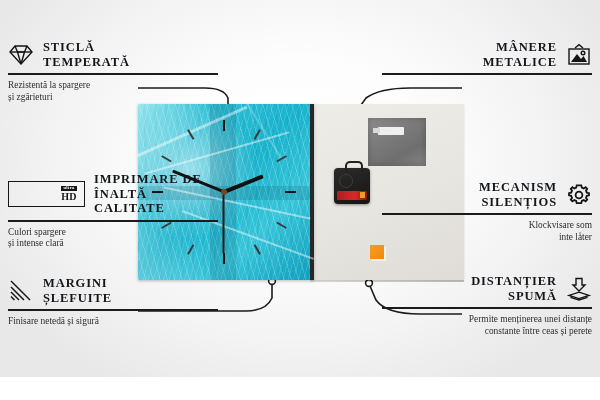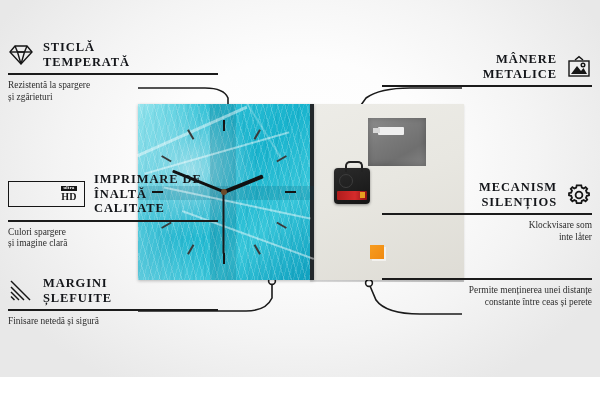--- a/index.html
+++ b/index.html
@@ -111,21 +111,21 @@
     line-height:1;
     padding-left:45px;
   }
   .hd-ico .u{font-size:4.6px;font-weight:700;letter-spacing:.3px;color:#fff;background:#151515;padding:.5px 2px;}
   .hd-ico .h{font-size:10px;font-weight:700;letter-spacing:.2px;color:#151515;margin-top:.5px;}
 
   
   #c-glass{top:40px;}
   #c-print{top:172px;}
   #c-edges{top:276px;}
-  #c-handles{top:52px;}
+  #c-handles{top:40px;}
   #c-mech{top:180px;}
   #c-spacer{top:274px;}
 </style>
 </head>
 <body>
 
 <div id="stage">
 
   <svg id="links" viewBox="0 0 600 400">
     <g fill="none" stroke="#1b1b1b" stroke-width="1.6">
@@ -246,21 +246,21 @@
         <span class="h">HD</span>
       </span>
       <span class="co-title">
         <span>IMPRIMARE DE</span><br>
         <span>ÎNALTĂ CALITATE</span>
       </span>
     </div>
     <div class="co-rule"></div>
     <div class="co-sub">
       <span>Culori spargere</span><br>
-      <span>și imagine clară</span>
+      <span>și intense clară</span>
     </div>
   </div>
 
   <div class="callout left" id="c-edges">
     <div class="co-head">
       <span class="ico">
         <svg viewBox="0 0 26 24">
             <g stroke="#151515" stroke-width="1.5" fill="none">
           <path d="M3 2 L22 21"></path>
               <path d="M3 8 L16 21"></path>
@@ -316,20 +316,35 @@
       </span>
     </div>
     <div class="co-rule"></div>
     <div class="co-sub">
       <span>Klockvisare som</span><br>
       <span>inte låter</span>
     </div>
   </div>
 
   <div class="callout right" id="c-spacer">
+    <div class="co-head">
+      <span class="co-title">
+        <span>DISTANȚIER</span><br>
+        <span>SPUMĂ</span>
+      </span>
+      <span class="ico">
+        <svg viewBox="0 0 26 24">
+            <g fill="none" stroke="#151515" stroke-width="1.4">
+          <path d="M10 1.5 L16 1.5 L16 8 L19 8 L13 14 L7 8 L10 8 Z"></path>
+          <path d="M13 15.2 L23 18.4 L13 21.6 L3 18.4 Z"></path>
+          <path d="M4.5 20.3 L13 23 L21.5 20.3"></path>
+        </g>
+          </svg>
+      </span>
+    </div>
     <div class="co-rule"></div>
     <div class="co-sub">
       <span>Permite menținerea unei distanțe</span><br>
       <span>constante între ceas și perete</span>
     </div>
   </div>
 
 </div>
 
 </body></html>

